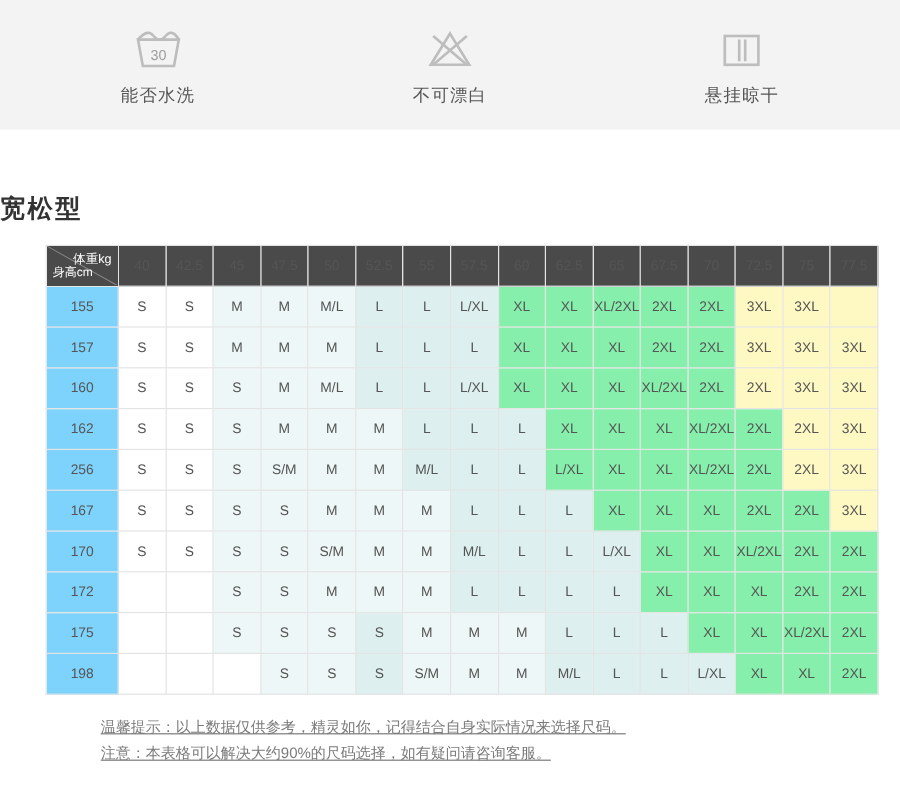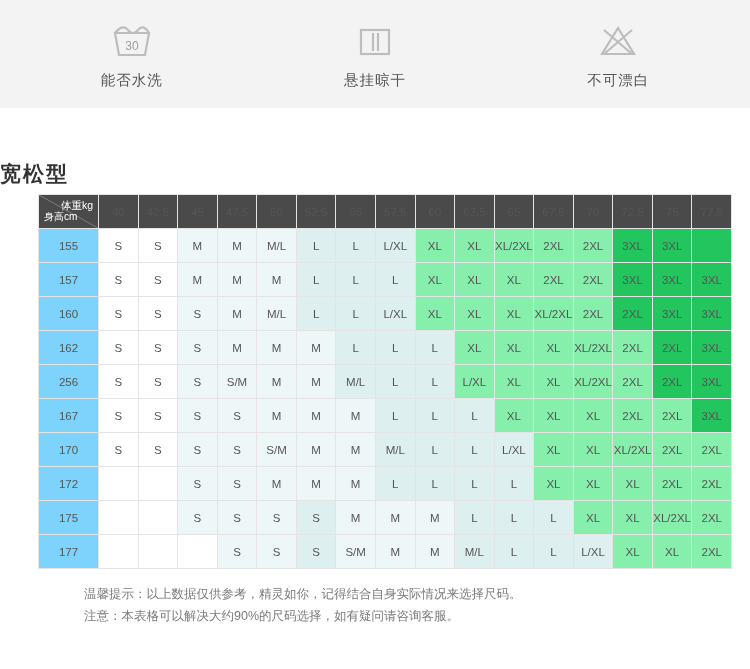--- a/index.html
+++ b/index.html
@@ -57,21 +57,21 @@
   .title {
     font-size: 21px;
     font-weight: bold;
     color: #333;
     letter-spacing: 2px;
   }
 
   
   .table-wrap {
     width: 674px;
-    margin: 4px auto;
+    margin: 16px auto;
   }
   table.size-table {
     border-collapse: collapse;
     width: 694px;
     table-layout: fixed;
   }
   table.size-table td, table.size-table th {
     border: 1px solid #e4e4e4;
     text-align: center;
     font-size: 11.5px;
@@ -115,30 +115,31 @@
     background: #7dd3fc;
     color: #555;
     width: 60px;
     font-size: 12px;
   }
   
   .t0 { background: #ffffff; }
   .t1 { background: #eef7f7; }
   .t2 { background: #ddf0ef; }
   .t3 { background: #86efac; }
-  .t4 { background: #22c55e; }
+  .t4 { background: #fef9c3; }
 
   
   .notes {
     width: 694px;
     margin: 14px auto 0;
     padding-left: 56px;
     font-size: 12.5px;
     color: #7a7a7a;
     line-height: 22px;
+    text-decoration: underline;
   }
   .notes div { white-space: nowrap; }
 </style>
 </head>
 <body>
 
 <div id="page">
 
   <div class="care-band">
 
@@ -151,37 +152,37 @@
           <path d="M29 9 C32 5, 36 5, 40 12" fill="none" stroke="#bdbdbd" stroke-width="2.2"></path>
           <text x="23" y="29" font-family="Liberation Sans, sans-serif" font-size="12" fill="#9e9e9e" text-anchor="middle">30</text>
         </svg>
       </div>
       <div class="care-label">能否水洗</div>
     </div>
 
     <div class="care-item">
       <div class="care-icon">
         <svg width="46" height="40" viewBox="0 0 46 40">
+          <path d="M23 7 L39 33 L7 33 Z" fill="none" stroke="#bdbdbd" stroke-width="2.2"></path>
+          <line x1="9" y1="9" x2="37" y2="33" stroke="#bdbdbd" stroke-width="2.2"></line>
+          <line x1="37" y1="9" x2="9" y2="33" stroke="#bdbdbd" stroke-width="2.2"></line>
+        </svg>
+      </div>
+      <div class="care-label">不可漂白</div>
+    </div>
+
+    <div class="care-item">
+      <div class="care-icon">
+        <svg width="46" height="40" viewBox="0 0 46 40">
           <rect x="9" y="9" width="28" height="24" fill="none" stroke="#bdbdbd" stroke-width="2.2"></rect>
           <line x1="21" y1="12" x2="21" y2="30" stroke="#bdbdbd" stroke-width="2.2"></line>
           <line x1="26" y1="12" x2="26" y2="30" stroke="#bdbdbd" stroke-width="2.2"></line>
         </svg>
       </div>
       <div class="care-label">悬挂晾干</div>
-    </div>
-
-    <div class="care-item">
-      <div class="care-icon">
-        <svg width="46" height="40" viewBox="0 0 46 40">
-          <path d="M23 7 L39 33 L7 33 Z" fill="none" stroke="#bdbdbd" stroke-width="2.2"></path>
-          <line x1="9" y1="9" x2="37" y2="33" stroke="#bdbdbd" stroke-width="2.2"></line>
-          <line x1="37" y1="9" x2="9" y2="33" stroke="#bdbdbd" stroke-width="2.2"></line>
-        </svg>
-      </div>
-      <div class="care-label">不可漂白</div>
     </div>
 
 
 
   </div>
 
   <div class="title-wrap">
     <span class="title">宽松型</span>
   </div>
 
@@ -382,21 +383,21 @@
             <td class="t1">M</td>
             <td class="t2">L</td>
             <td class="t2">L</td>
             <td class="t2">L</td>
             <td class="t3">XL</td>
             <td class="t3">XL</td>
             <td class="t3">XL/2XL</td>
             <td class="t3">2XL</td>
           </tr>
           <tr>
-            <td class="rowhead">177</td>
+            <td class="rowhead">198</td>
             <td class="t0"></td>
             <td class="t0"></td>
             <td class="t0"></td>
             <td class="t1">S</td>
             <td class="t1">S</td>
             <td class="t2">S</td>
             <td class="t1">S/M</td>
             <td class="t1">M</td>
             <td class="t1">M</td>
             <td class="t2">M/L</td>

